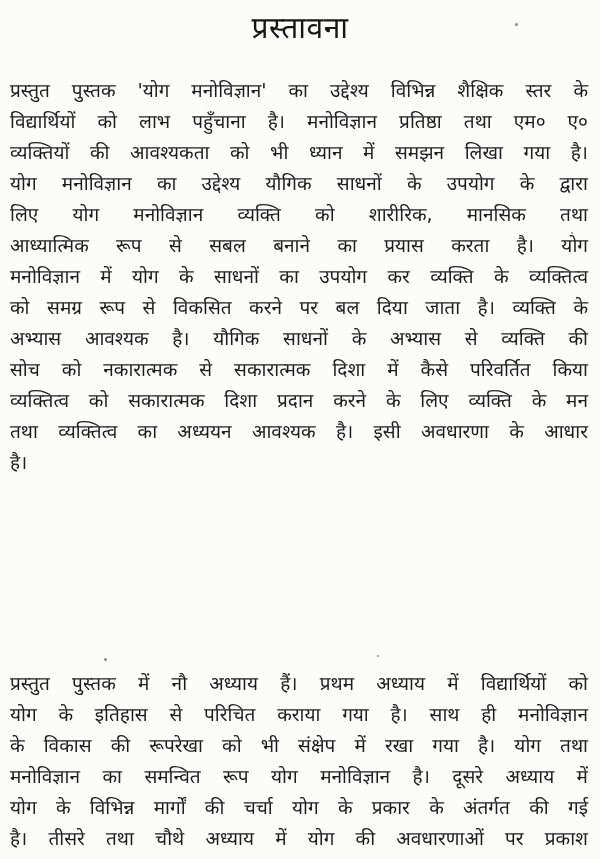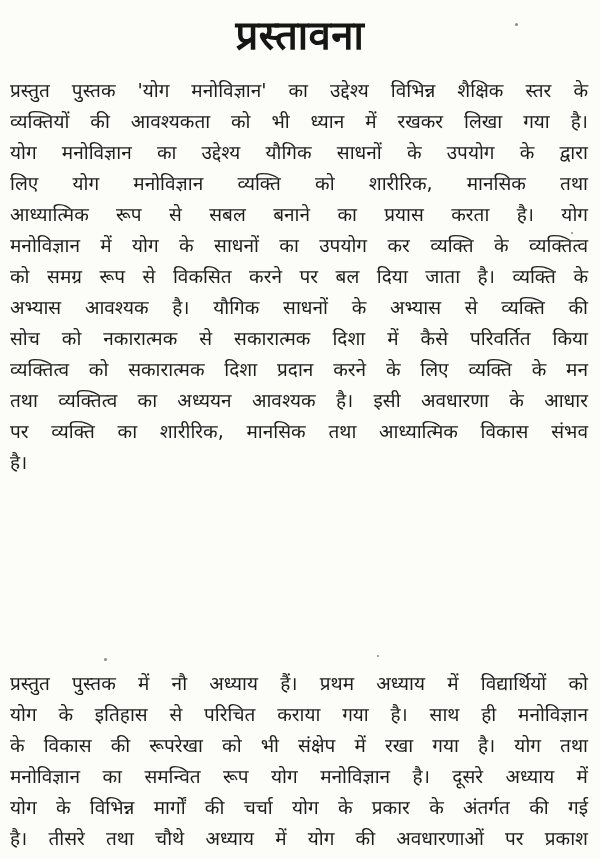--- a/index.html
+++ b/index.html
@@ -19,22 +19,22 @@
   }
   .title-wrap {
     position: absolute;
     top: 6px;
     left: 0;
     width: 100%;
     text-align: center;
   }
   .title-wrap h1 {
     margin: 0;
-    font-size: 40px;
-    font-weight: 700;
+    font-size: 30px;
+    font-weight: 400;
     letter-spacing: 0.5px;
     color: #151515;
   }
   .para {
     position: absolute;
     left: 10px;
     width: 578px;
   }
   .para-1 { top: 75px; }
   .para-2 { top: 668px; }
@@ -66,31 +66,31 @@
 <body>
 
 <div class="page">
 
   <div class="title-wrap">
     <h1>प्रस्तावना</h1>
   </div>
 
   <div class="para para-1">
     <div class="line">प्रस्तुत पुस्तक 'योग मनोविज्ञान' का उद्देश्य विभिन्न शैक्षिक स्तर के</div>
-    <div class="line">व्यक्तियों की आवश्यकता को भी ध्यान में रखकर लिखा गया है।</div>
+    <div class="line">विद्यार्थियों को लाभ पहुँचाना है। मनोविज्ञान प्रतिष्ठा तथा एम० ए०</div>
+    <div class="line">व्यक्तियों की आवश्यकता को भी ध्यान में समझन लिखा गया है।</div>
     <div class="line">योग मनोविज्ञान का उद्देश्य यौगिक साधनों के उपयोग के द्वारा</div>
     <div class="line">लिए योग मनोविज्ञान व्यक्ति को शारीरिक, मानसिक तथा</div>
     <div class="line">आध्यात्मिक रूप से सबल बनाने का प्रयास करता है। योग</div>
     <div class="line">मनोविज्ञान में योग के साधनों का उपयोग कर व्यक्ति के व्यक्तित्व</div>
     <div class="line">को समग्र रूप से विकसित करने पर बल दिया जाता है। व्यक्ति के</div>
     <div class="line">अभ्यास आवश्यक है। यौगिक साधनों के अभ्यास से व्यक्ति की</div>
     <div class="line">सोच को नकारात्मक से सकारात्मक दिशा में कैसे परिवर्तित किया</div>
     <div class="line">व्यक्तित्व को सकारात्मक दिशा प्रदान करने के लिए व्यक्ति के मन</div>
     <div class="line">तथा व्यक्तित्व का अध्ययन आवश्यक है। इसी अवधारणा के आधार</div>
-    <div class="line">पर व्यक्ति का शारीरिक, मानसिक तथा आध्यात्मिक विकास संभव</div>
     <div class="line short">है।</div>
   </div>
 
   <div class="para para-2">
     <div class="line">प्रस्तुत पुस्तक में नौ अध्याय हैं। प्रथम अध्याय में विद्यार्थियों को</div>
     <div class="line">योग के इतिहास से परिचित कराया गया है। साथ ही मनोविज्ञान</div>
     <div class="line">के विकास की रूपरेखा को भी संक्षेप में रखा गया है। योग तथा</div>
     <div class="line">मनोविज्ञान का समन्वित रूप योग मनोविज्ञान है। दूसरे अध्याय में</div>
     <div class="line">योग के विभिन्न मार्गों की चर्चा योग के प्रकार के अंतर्गत की गई</div>
     <div class="line">है। तीसरे तथा चौथे अध्याय में योग की अवधारणाओं पर प्रकाश</div>

